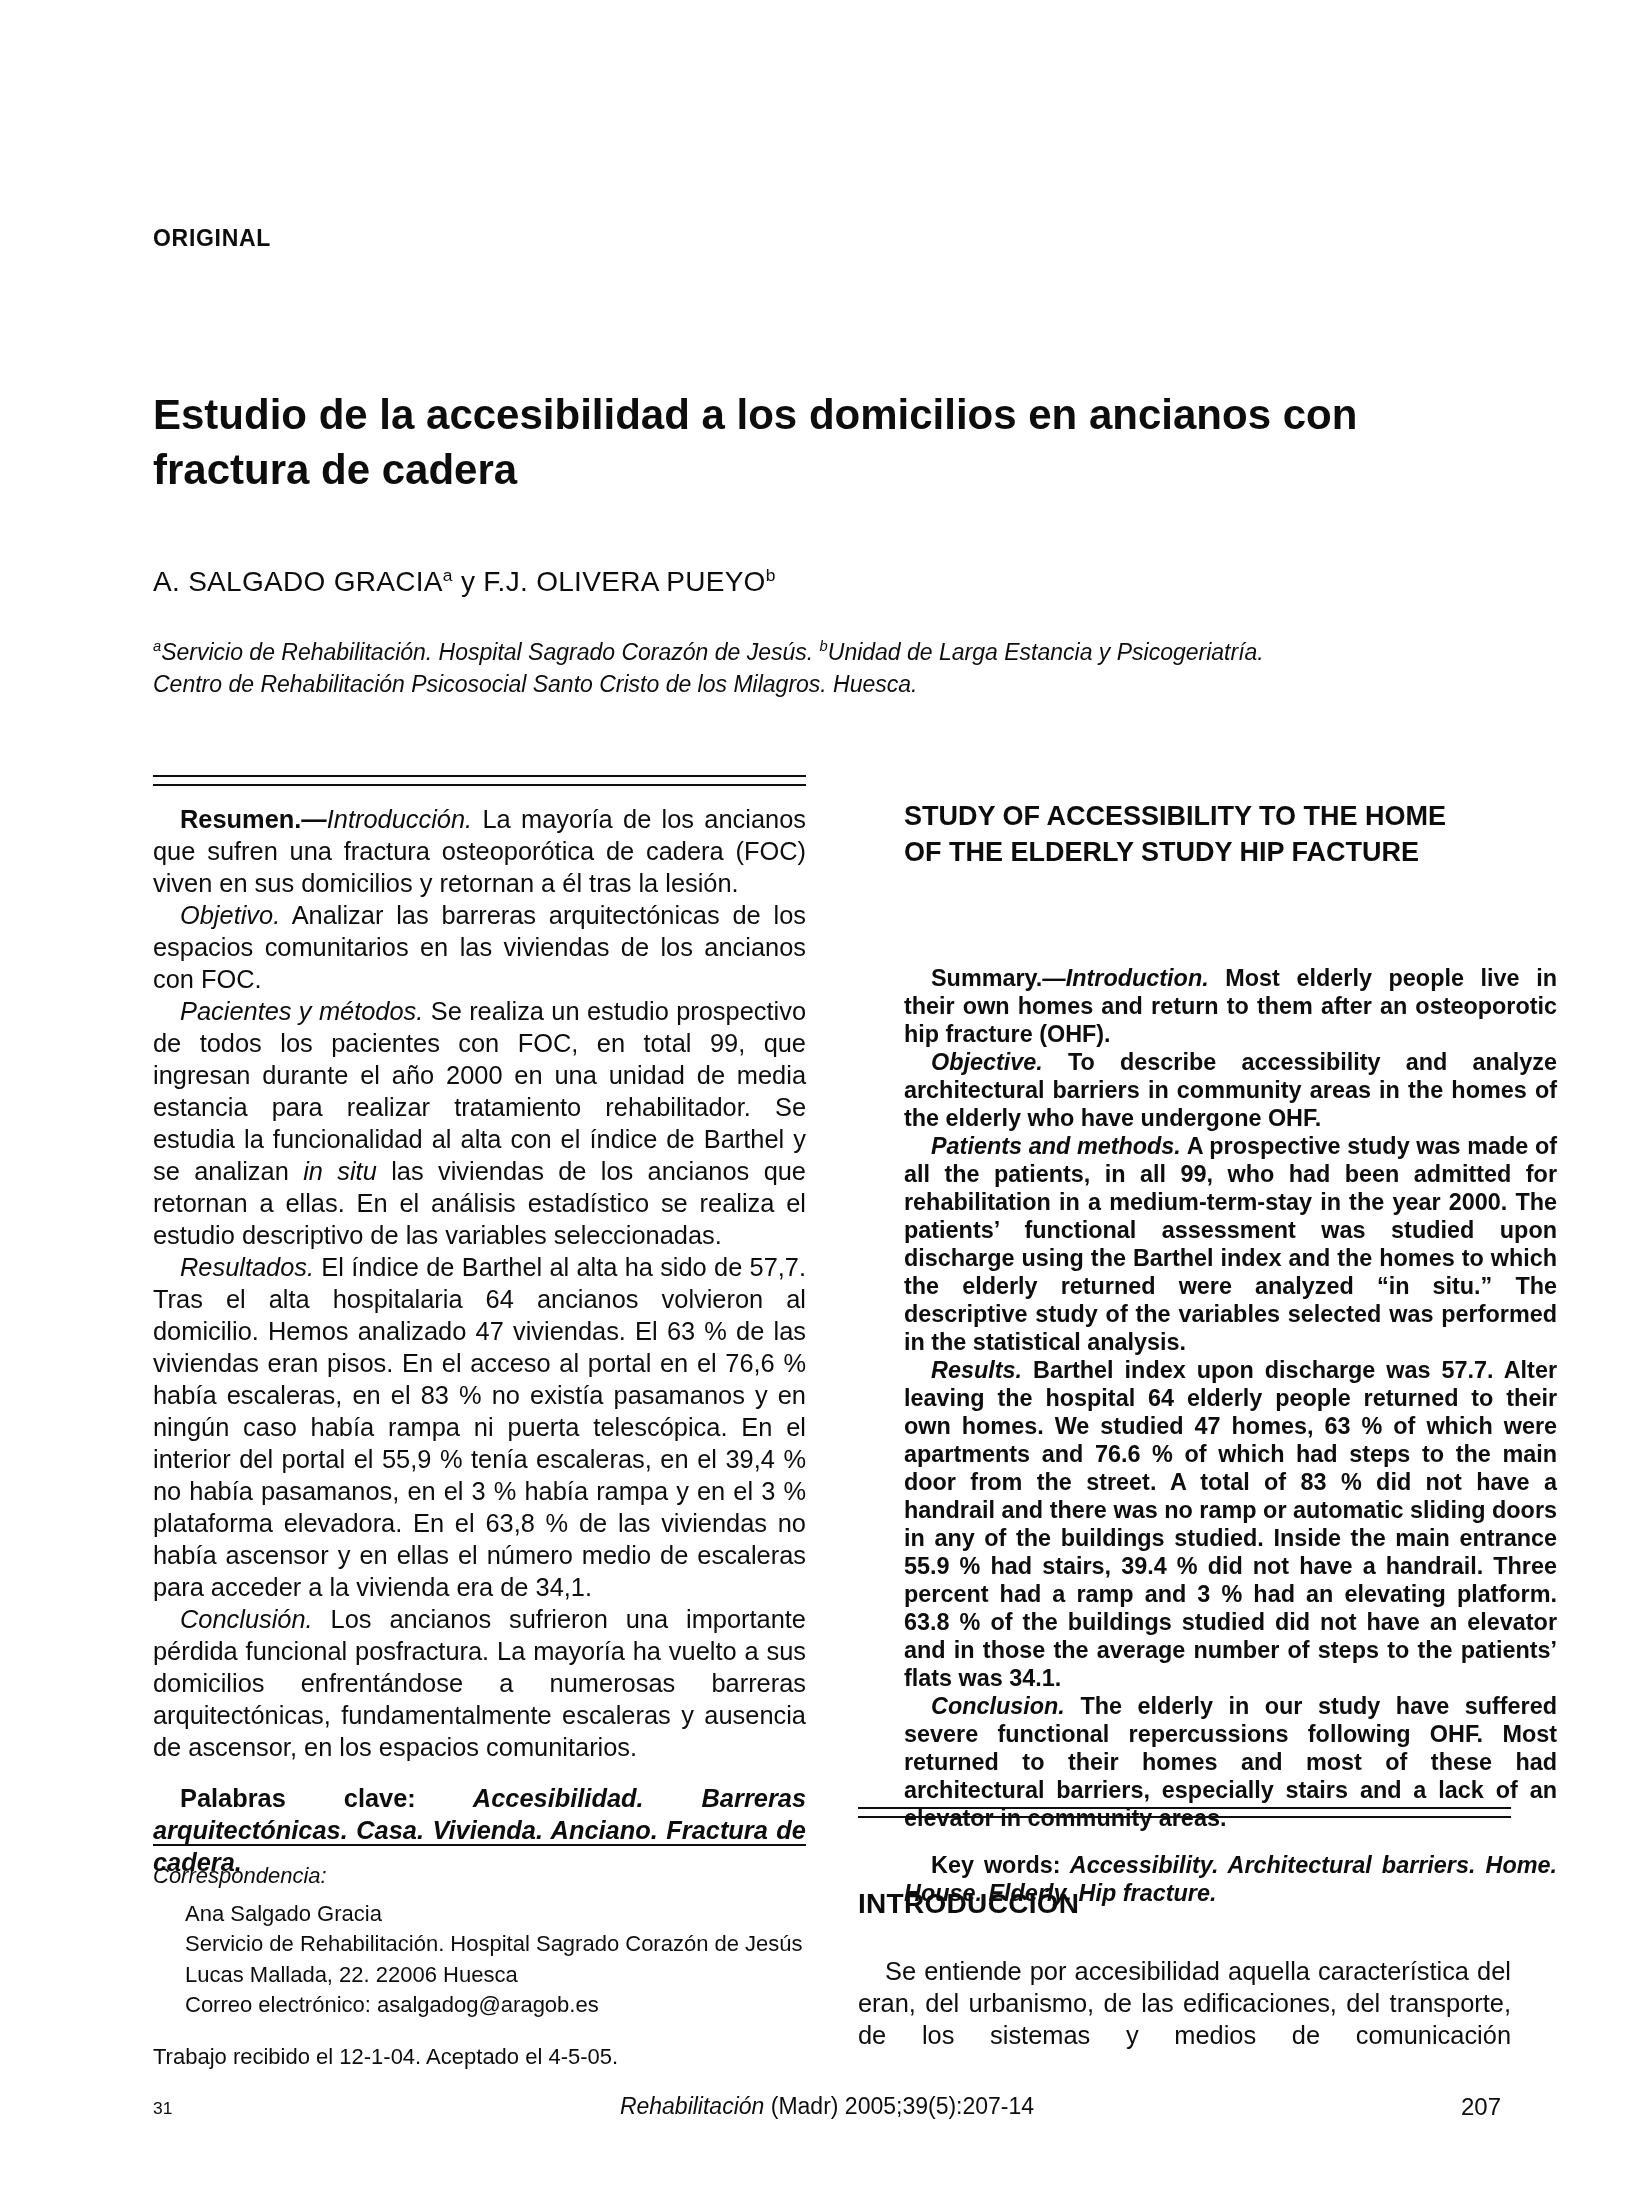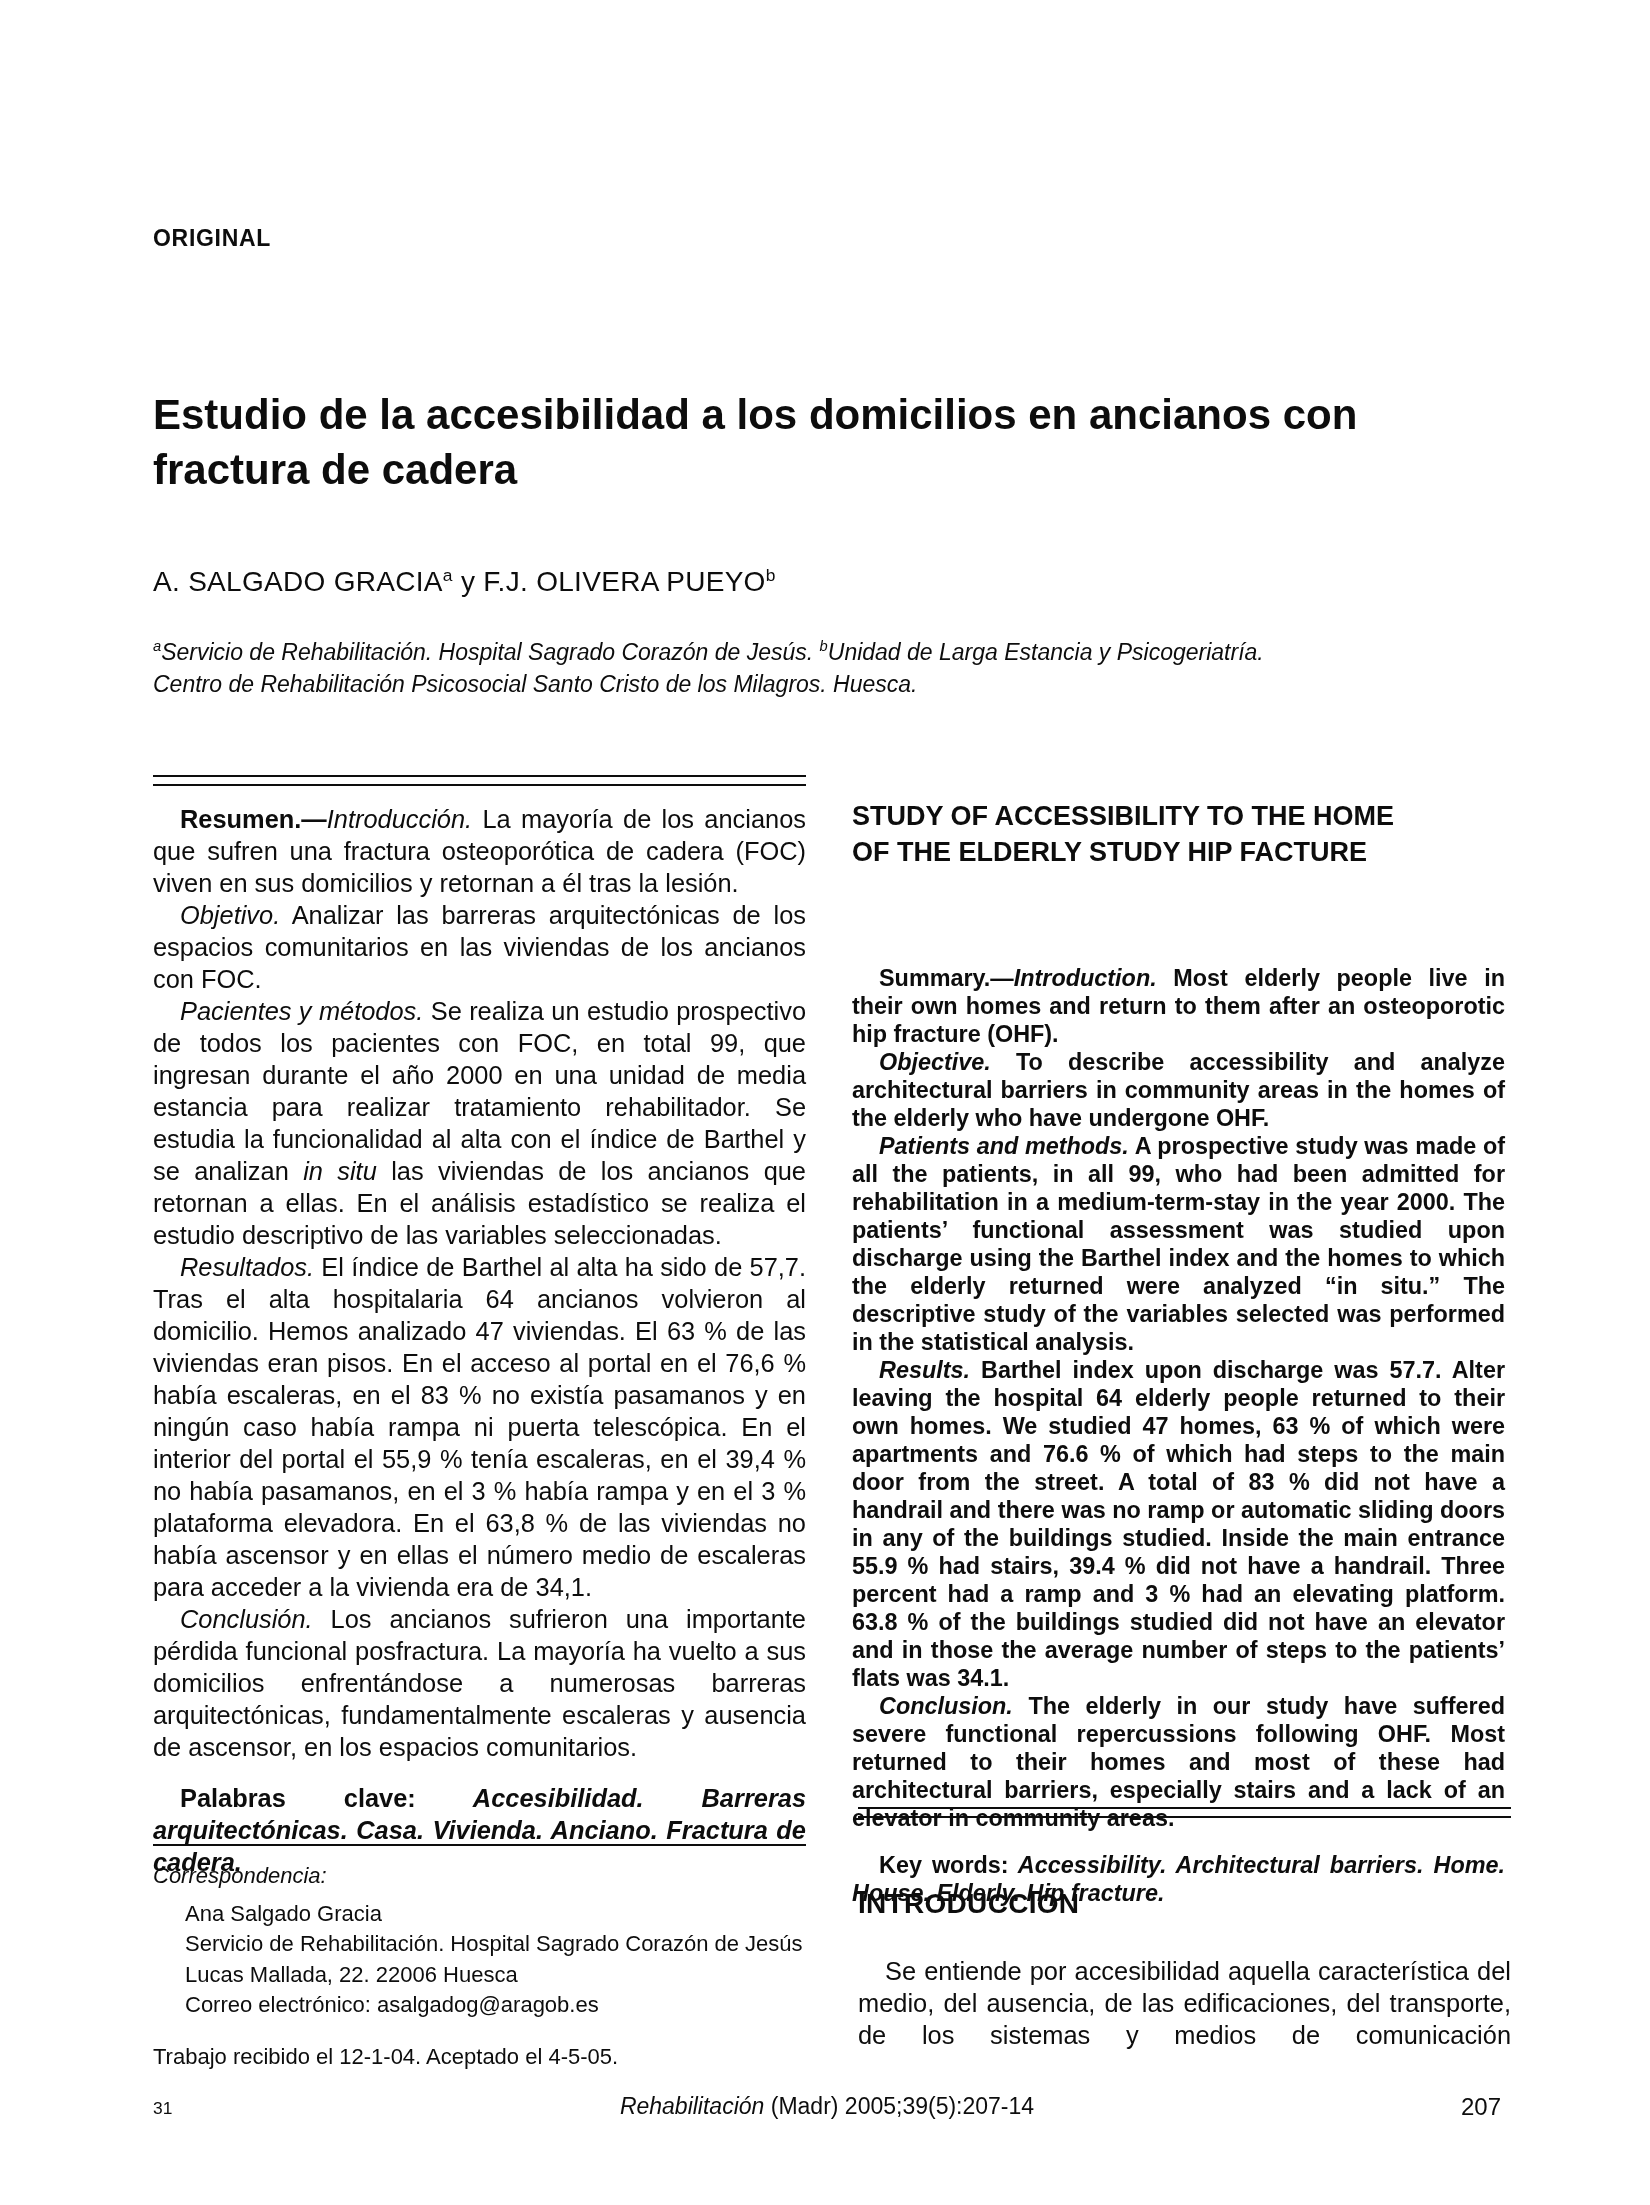--- a/index.html
+++ b/index.html
@@ -49,21 +49,21 @@
     line-height: 1.38;
   }
   .affiliation sup { font-size: 14.7px; line-height: 0; }
 
   .col {
     position: absolute;
     top: 775px;
     width: 653px;
   }
   .col.left  { left: 153px; }
-  .col.right { left: 852px; }
+  .col.right { left: 904px; }
 
   .rule2 {
     height: 6.7px;
     border-top: 2px solid #0d0d0d;
     border-bottom: 2px solid #0d0d0d;
     margin-bottom: 17.4px;
   }
 
   .body-p {
     margin: 0;
@@ -192,21 +192,21 @@
     <p class="body-p"><i>Results.</i><span> Barthel index upon discharge was 57.7. Alter leaving the hospital 64 elderly people returned to their own homes. We studied 47 homes, 63 % of which were apartments and 76.6 % of which had steps to the main door from the street. A total of 83 % did not have a handrail and there was no ramp or automatic sliding doors in any of the buildings studied. Inside the main entrance 55.9 % had stairs, 39.4 % did not have a handrail. Three percent had a ramp and 3 % had an elevating platform. 63.8 % of the buildings studied did not have an elevator and in those the average number of steps to the patients’ flats was 34.1.</span></p>
 
     <p class="body-p"><i>Conclusion.</i><span> The elderly in our study have suffered severe functional repercussions following OHF. Most returned to their homes and most of these had architectural barriers, especially stairs and a lack of an elevator in community areas.</span></p>
 
     <p class="kw-p"><span>Key words:</span><span class="kw-text"> Accessibility. Architectural barriers. Home. House. Elderly. Hip fracture.</span></p>
   </section>
 
   <section class="right-lower">
     <div class="rule2"></div>
     <h2 class="intro-heading">INTRODUCCIÓN</h2>
-    <p class="intro-p">Se entiende por accesibilidad aquella característica del medio, del ausencia, de las edificaciones, del transporte, de los sistemas y medios de comunicación</p>
+    <p class="intro-p">Se entiende por accesibilidad aquella característica del eran, del urbanismo, de las edificaciones, del transporte, de los sistemas y medios de comunicación</p>
   </section>
 
   <section class="correspondence">
     <div class="rule1"></div>
     <p class="corr-label">Correspondencia:</p>
     <div class="corr-block">
       <div>Ana Salgado Gracia</div>
       <div>Servicio de Rehabilitación. Hospital Sagrado Corazón de Jesús</div>
       <div>Lucas Mallada, 22. 22006 Huesca</div>
       <div>Correo electrónico: asalgadog@aragob.es</div>

